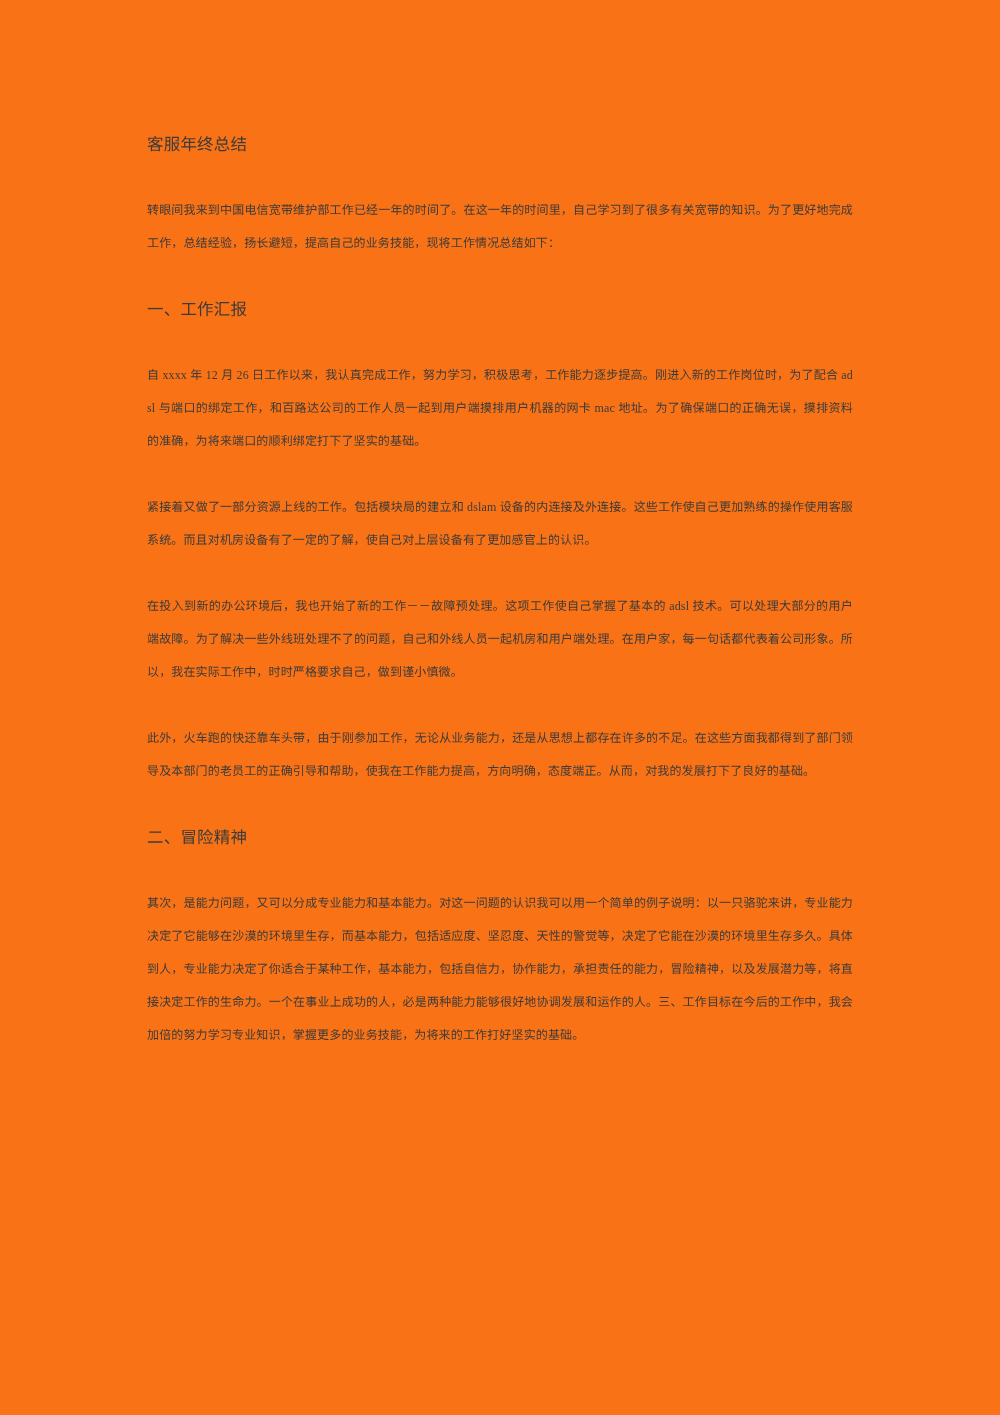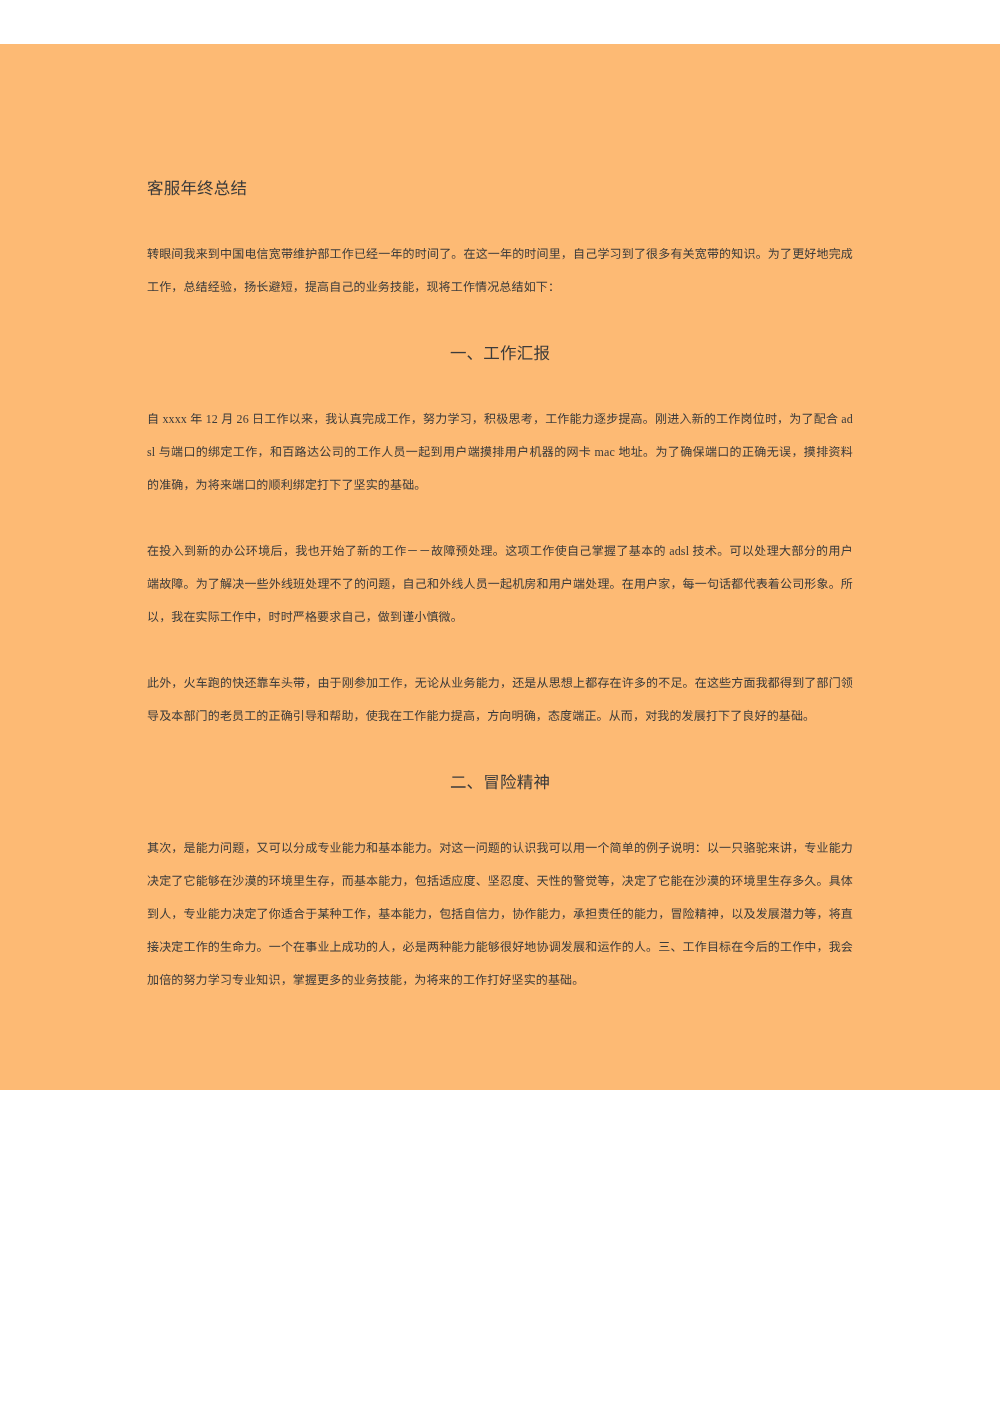--- a/index.html
+++ b/index.html
@@ -12,24 +12,23 @@
     width: 1000px;
     height: 1415px;
     font-family: "Liberation Serif", "DejaVu Serif", serif;
     color: #3b3b3b;
     -webkit-font-smoothing: antialiased;
   }
   .page {
     position: relative;
     box-sizing: border-box;
     width: 1000px;
-    height: 1046px;
-    background: #fdba74;
+    height: 1415px;
+    background: #f97316;
     padding: 128px 147px 0 147px;
-    margin-top: 44px;
   }
   .doc-body {
     width: 706px;
   }
   .doc-title {
     font-size: 16.5px;
     line-height: 33px;
     margin: 0 0 0 0;
     font-weight: normal;
     color: #3b3b3b;
@@ -54,37 +53,37 @@
   .section-heading + .para {
     margin-top: 33px;
   }
   .section-heading {
     font-size: 16.5px;
     line-height: 33px;
     margin: 0;
     font-weight: normal;
     color: #3b3b3b;
     letter-spacing: 0.2px;
-    text-align: center;
   }
 </style>
 </head>
 <body>
 
 <div class="page">
   <div class="doc-body">
 
     <p class="doc-title">客服年终总结</p>
 
     <p class="para">转眼间我来到中国电信宽带维护部工作已经一年的时间了。在这一年的时间里，自己学习到了很多有关宽带的知识。为了更好地完成工作，总结经验，扬长避短，提高自己的业务技能，现将工作情况总结如下：</p>
 
     <p class="section-heading">一、工作汇报</p>
 
     <p class="para">自 xxxx 年 12 月 26 日工作以来，我认真完成工作，努力学习，积极思考，工作能力逐步提高。刚进入新的工作岗位时，为了配合 adsl 与端口的绑定工作，和百路达公司的工作人员一起到用户端摸排用户机器的网卡 mac 地址。为了确保端口的正确无误，摸排资料的准确，为将来端口的顺利绑定打下了坚实的基础。</p>
 
+    <p class="para">紧接着又做了一部分资源上线的工作。包括模块局的建立和 dslam 设备的内连接及外连接。这些工作使自己更加熟练的操作使用客服系统。而且对机房设备有了一定的了解，使自己对上层设备有了更加感官上的认识。</p>
 
 
     <p class="para">在投入到新的办公环境后，我也开始了新的工作－－故障预处理。这项工作使自己掌握了基本的 adsl 技术。可以处理大部分的用户端故障。为了解决一些外线班处理不了的问题，自己和外线人员一起机房和用户端处理。在用户家，每一句话都代表着公司形象。所以，我在实际工作中，时时严格要求自己，做到谨小慎微。</p>
 
     <p class="para">此外，火车跑的快还靠车头带，由于刚参加工作，无论从业务能力，还是从思想上都存在许多的不足。在这些方面我都得到了部门领导及本部门的老员工的正确引导和帮助，使我在工作能力提高，方向明确，态度端正。从而，对我的发展打下了良好的基础。</p>
 
     <p class="section-heading">二、冒险精神</p>
 
 
     <p class="para">其次，是能力问题，又可以分成专业能力和基本能力。对这一问题的认识我可以用一个简单的例子说明：以一只骆驼来讲，专业能力决定了它能够在沙漠的环境里生存，而基本能力，包括适应度、坚忍度、天性的警觉等，决定了它能在沙漠的环境里生存多久。具体到人，专业能力决定了你适合于某种工作，基本能力，包括自信力，协作能力，承担责任的能力，冒险精神，以及发展潜力等，将直接决定工作的生命力。一个在事业上成功的人，必是两种能力能够很好地协调发展和运作的人。三、工作目标在今后的工作中，我会加倍的努力学习专业知识，掌握更多的业务技能，为将来的工作打好坚实的基础。</p>

